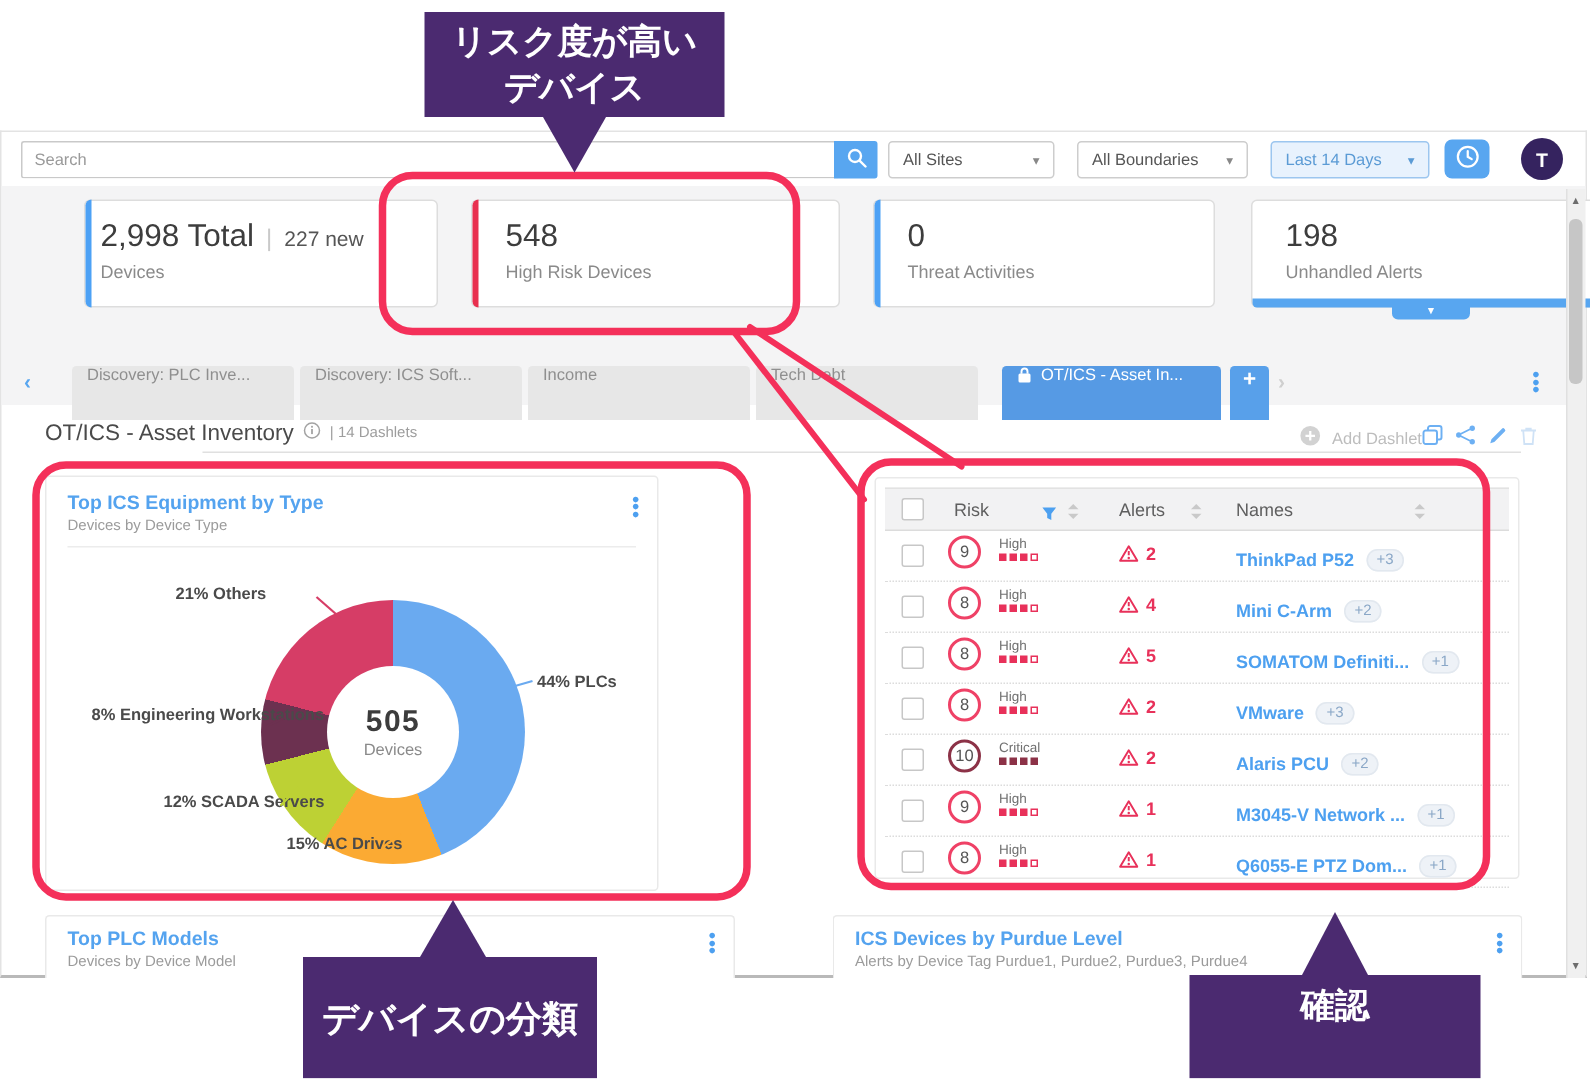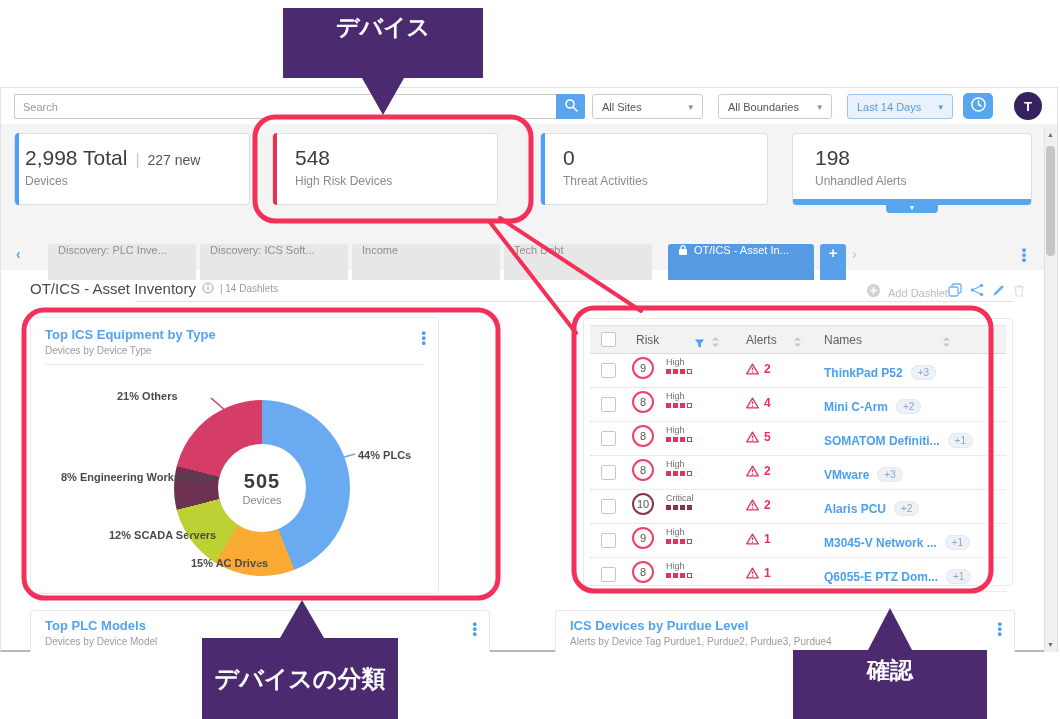--- a/index.html
+++ b/index.html
@@ -19,21 +19,21 @@
   .select{position:absolute;top:94px;height:25px;border:1px solid #cdcdcd;border-radius:3px;background:#fff;
       font-size:11px;color:#555;display:flex;align-items:center;padding:0 9px;justify-content:space-between;box-sizing:border-box;cursor:pointer;}
   .select .caret{color:#888;font-size:9px;margin-left:8px;}
   .select.blue{background:#e8f2fd;border-color:#9cc6ef;color:#5b9bd5;}
   .icon-btn-clock{position:absolute;left:963px;top:93px;width:30px;height:26px;background:#58a6f0;border:none;
       border-radius:5px;display:flex;align-items:center;justify-content:center;cursor:pointer;}
   .avatar{position:absolute;left:1014px;top:92px;width:28px;height:28px;border-radius:50%;background:#35235f;
       color:#fff;font-size:13px;font-weight:bold;display:flex;align-items:center;justify-content:center;}
   
   .stat-card{position:absolute;top:133px;height:72px;background:#fff;border:1px solid #ddd;border-radius:4px;
-      box-sizing:border-box;cursor:pointer;}
+      box-sizing:border-box;cursor:pointer;margin-left:42px;}
   .stat-accent{position:absolute;left:0;top:-1px;bottom:-1px;width:4px;border-radius:4px 0 0 4px;}
   .stat-line{position:absolute;left:22px;top:12px;white-space:nowrap;}
   .stat-value{font-size:21px;color:#3d3d3d;}
   .stat-sep{font-size:16px;color:#c9c9c9;margin:0 8px;}
   .stat-extra{font-size:14px;color:#555;}
   .stat-label{position:absolute;left:22px;top:40px;font-size:12px;color:#8a8a8a;}
   .stat-card.first .stat-label{left:10px;}
   .stat-card.first .stat-line{left:10px;}
   .stat-bottom{position:absolute;left:0;right:0;bottom:-1px;height:6px;background:#58a6f0;border-radius:0 0 3px 3px;}
   .stat-chev{position:absolute;left:50%;bottom:-9px;width:52px;height:9px;margin-left:-26px;background:#58a6f0;
@@ -125,21 +125,21 @@
         </svg></span>
   </button>
   <div class="avatar">T</div>
 
   <div id="statsRow">
       <div class="stat-card first" style="left: 14px; width: 236px;">
         <div class="stat-accent" style="background: rgb(77, 161, 245);"></div>
         <div class="stat-line"><span class="stat-value">2,998 Total</span><span class="stat-sep">|</span><span class="stat-extra">227 new</span></div>
         <div class="stat-label">Devices</div>
       </div>
-      <div class="stat-card" style="left: 272px; width: 226px;">
+      <div class="stat-card" style="left: 272px; width: 246px;">
         <div class="stat-accent" style="background: rgb(232, 48, 79);"></div>
         <div class="stat-line"><span class="stat-value">548</span></div>
         <div class="stat-label">High Risk Devices</div>
       </div>
       <div class="stat-card" style="left: 540px; width: 228px;">
         <div class="stat-accent" style="background: rgb(77, 161, 245);"></div>
         <div class="stat-line"><span class="stat-value">0</span></div>
         <div class="stat-label">Threat Activities</div>
       </div>
       <div class="stat-card" style="left: 792px; width: 240px;">
@@ -455,20 +455,21 @@
 
   <svg class="annot-svg" width="1060" height="719">
     <rect x="255" y="117" width="276" height="104" rx="20" fill="none" stroke="#f4305a" stroke-width="5"></rect>
     <rect x="24" y="310" width="474" height="288" rx="20" fill="none" stroke="#f4305a" stroke-width="5"></rect>
     <rect x="574" y="308" width="417" height="283" rx="20" fill="none" stroke="#f4305a" stroke-width="5"></rect>
     <line x1="489" y1="221" x2="576" y2="333" stroke="#f4305a" stroke-width="4" stroke-linecap="round"></line>
     <line x1="500" y1="218" x2="641" y2="311" stroke="#f4305a" stroke-width="4" stroke-linecap="round"></line>
   </svg>
 
   <div class="callout" style="left:283px;top:8px;width:200px;height:70px;font-size:23px;line-height:31px;padding-top:4px;box-sizing:border-box;">
+    <div>リスク度が高い</div>
     <div>デバイス</div>
   </div>
   <div class="tri" style="left:362px;top:78px;border-left:21px solid transparent;border-right:21px solid transparent;border-top:37px solid #4b2a70;"></div>
 
   <div class="tri" style="left:280px;top:600px;border-left:22px solid transparent;border-right:22px solid transparent;border-bottom:38px solid #4b2a70;"></div>
   <div class="callout" style="left:202px;top:638px;width:196px;height:81px;font-size:24px;display:flex;align-items:center;justify-content:center;">
     <div>デバイスの分類</div>
   </div>
 
   <div class="tri" style="left:868px;top:608px;border-left:22px solid transparent;border-right:22px solid transparent;border-bottom:42px solid #4b2a70;"></div>

